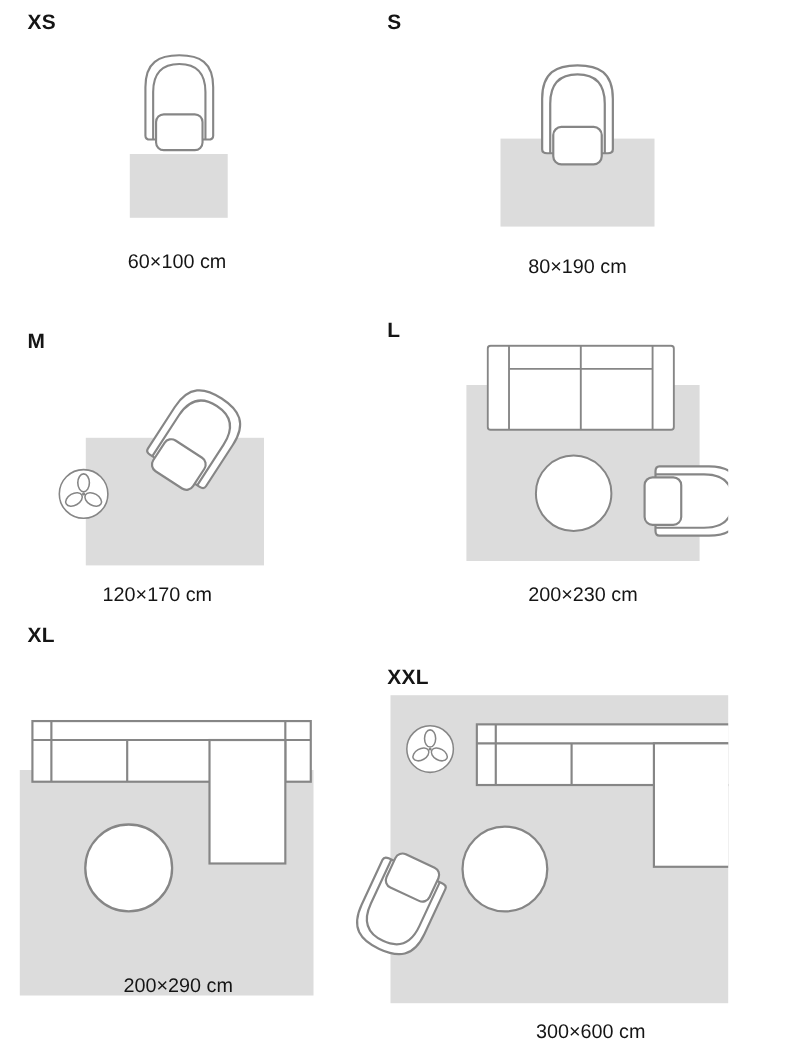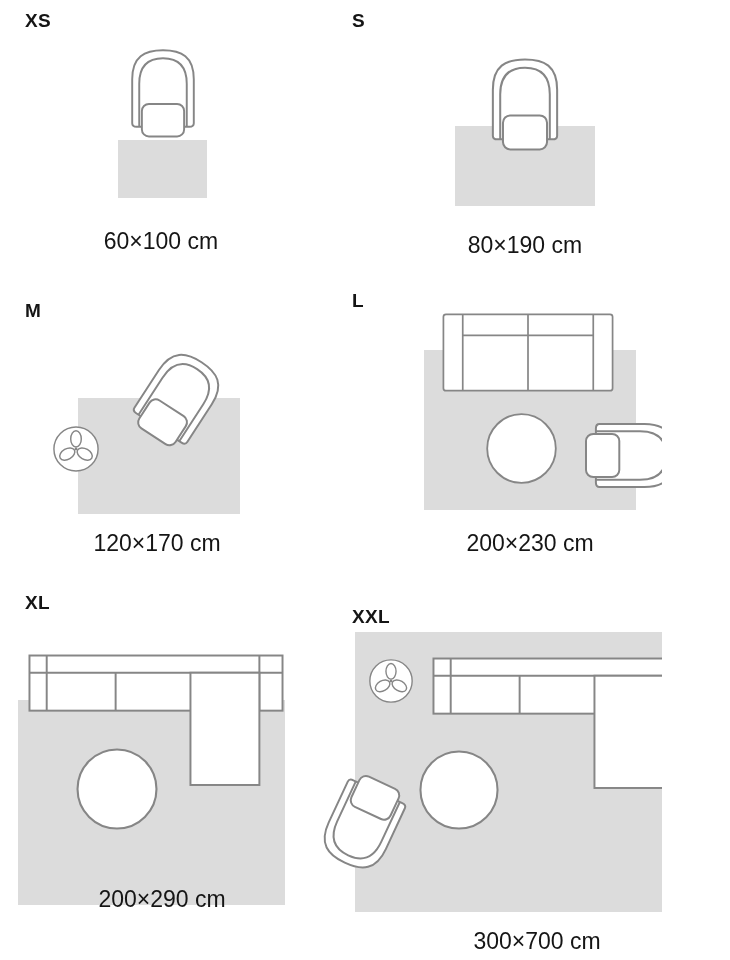--- a/index.html
+++ b/index.html
@@ -1,20 +1,20 @@
 <!DOCTYPE html>
 <html style="--background: #ffffff; --rug-fill: #dcdcdc; --furniture-fill: #ffffff; --furniture-outline: #868686; --text: #151515;"><head>
 <meta charset="utf-8">
 <style>
   * { margin:0; padding:0; box-sizing:border-box; }
   html,body { background:#fff; }
   body { font-family:"Liberation Sans", sans-serif; color:var(--text,#111); }
   .canvas { position:relative; width:662px; height:960px; background:var(--background,#fff); overflow:hidden; }
   .size-label { position:absolute; font-size:19px; font-weight:700; letter-spacing:.3px; color:var(--text,#111); }
-  .caption { position:absolute; font-size:23px; color:var(--text,#111); white-space:nowrap; transform:translateX(-50%); }
+  .caption { position:absolute; font-size:18px; color:var(--text,#111); white-space:nowrap; transform:translateX(-50%); }
   .rug { position:absolute; background:var(--rug-fill,#dcdcdc); }
   .furn { position:absolute; overflow:visible; }
   .furn * { vector-effect:none; }
 </style>
 </head>
 <body>
 
 <svg width="0" height="0" style="position:absolute" aria-hidden="true">
   <defs>
     <symbol id="armchair" viewBox="0 0 100 110">
@@ -82,40 +82,40 @@
 
   <section>
     <div class="size-label" style="left:25px;top:300px">M</div>
     <div class="rug" style="left:78px;top:398px;width:162px;height:116px"></div>
     <svg class="furn" style="left:133px;top:349px;width:90px;height:99px;transform:rotate(33deg)">
         <use href="#armchair"></use>
       </svg>
     <svg class="furn" style="left:52px;top:425px;width:48px;height:48px">
         <use href="#plant"></use>
       </svg>
-    <div class="caption" style="left:157px;top:530px">120×170 cm</div>
+    <div class="caption" style="left:143px;top:530px">120×170 cm</div>
   </section>
 
   <section>
     <div class="size-label" style="left:352px;top:290px">L</div>
     <div class="rug" style="left:424px;top:350px;width:212px;height:160px"></div>
     <svg class="furn" style="left:442px;top:313px;width:172px;height:79px">
         <use href="#sofa"></use>
       </svg>
     <svg class="furn" style="left:485px;top:412px;width:73px;height:73px">
         <use href="#table"></use>
       </svg>
     <svg class="furn" style="left:586px;top:406px;width:90px;height:99px;transform:rotate(90deg)">
         <use href="#armchair"></use>
       </svg>
     <div class="caption" style="left:530px;top:530px">200×230 cm</div>
   </section>
 
   <section>
-    <div class="size-label" style="left:25px;top:592px">XL</div>
+    <div class="size-label" style="left:25px;top:568px">XL</div>
     <div class="rug" style="left:18px;top:700px;width:267px;height:205px"></div>
     <svg class="furn" style="left:28px;top:654px;width:256px;height:133px">
         <use href="#sectional"></use>
       </svg>
     <svg class="furn" style="left:75px;top:747px;width:84px;height:84px">
         <use href="#table"></use>
       </svg>
     <div class="caption" style="left:162px;top:886px">200×290 cm</div>
   </section>
 
@@ -127,16 +127,16 @@
       </svg>
     <svg class="furn" style="left:432px;top:657px;width:256px;height:133px">
         <use href="#sectional"></use>
       </svg>
     <svg class="furn" style="left:418px;top:749px;width:82px;height:82px">
         <use href="#table"></use>
       </svg>
     <svg class="furn" style="left:318px;top:774px;width:90px;height:99px;transform:rotate(205deg)">
         <use href="#armchair"></use>
       </svg>
-    <div class="caption" style="left:537px;top:928px">300×700 cm</div>
+    <div class="caption" style="left:537px;top:928px">300×600 cm</div>
   </section>
 
 </div>
 
 </body></html>

